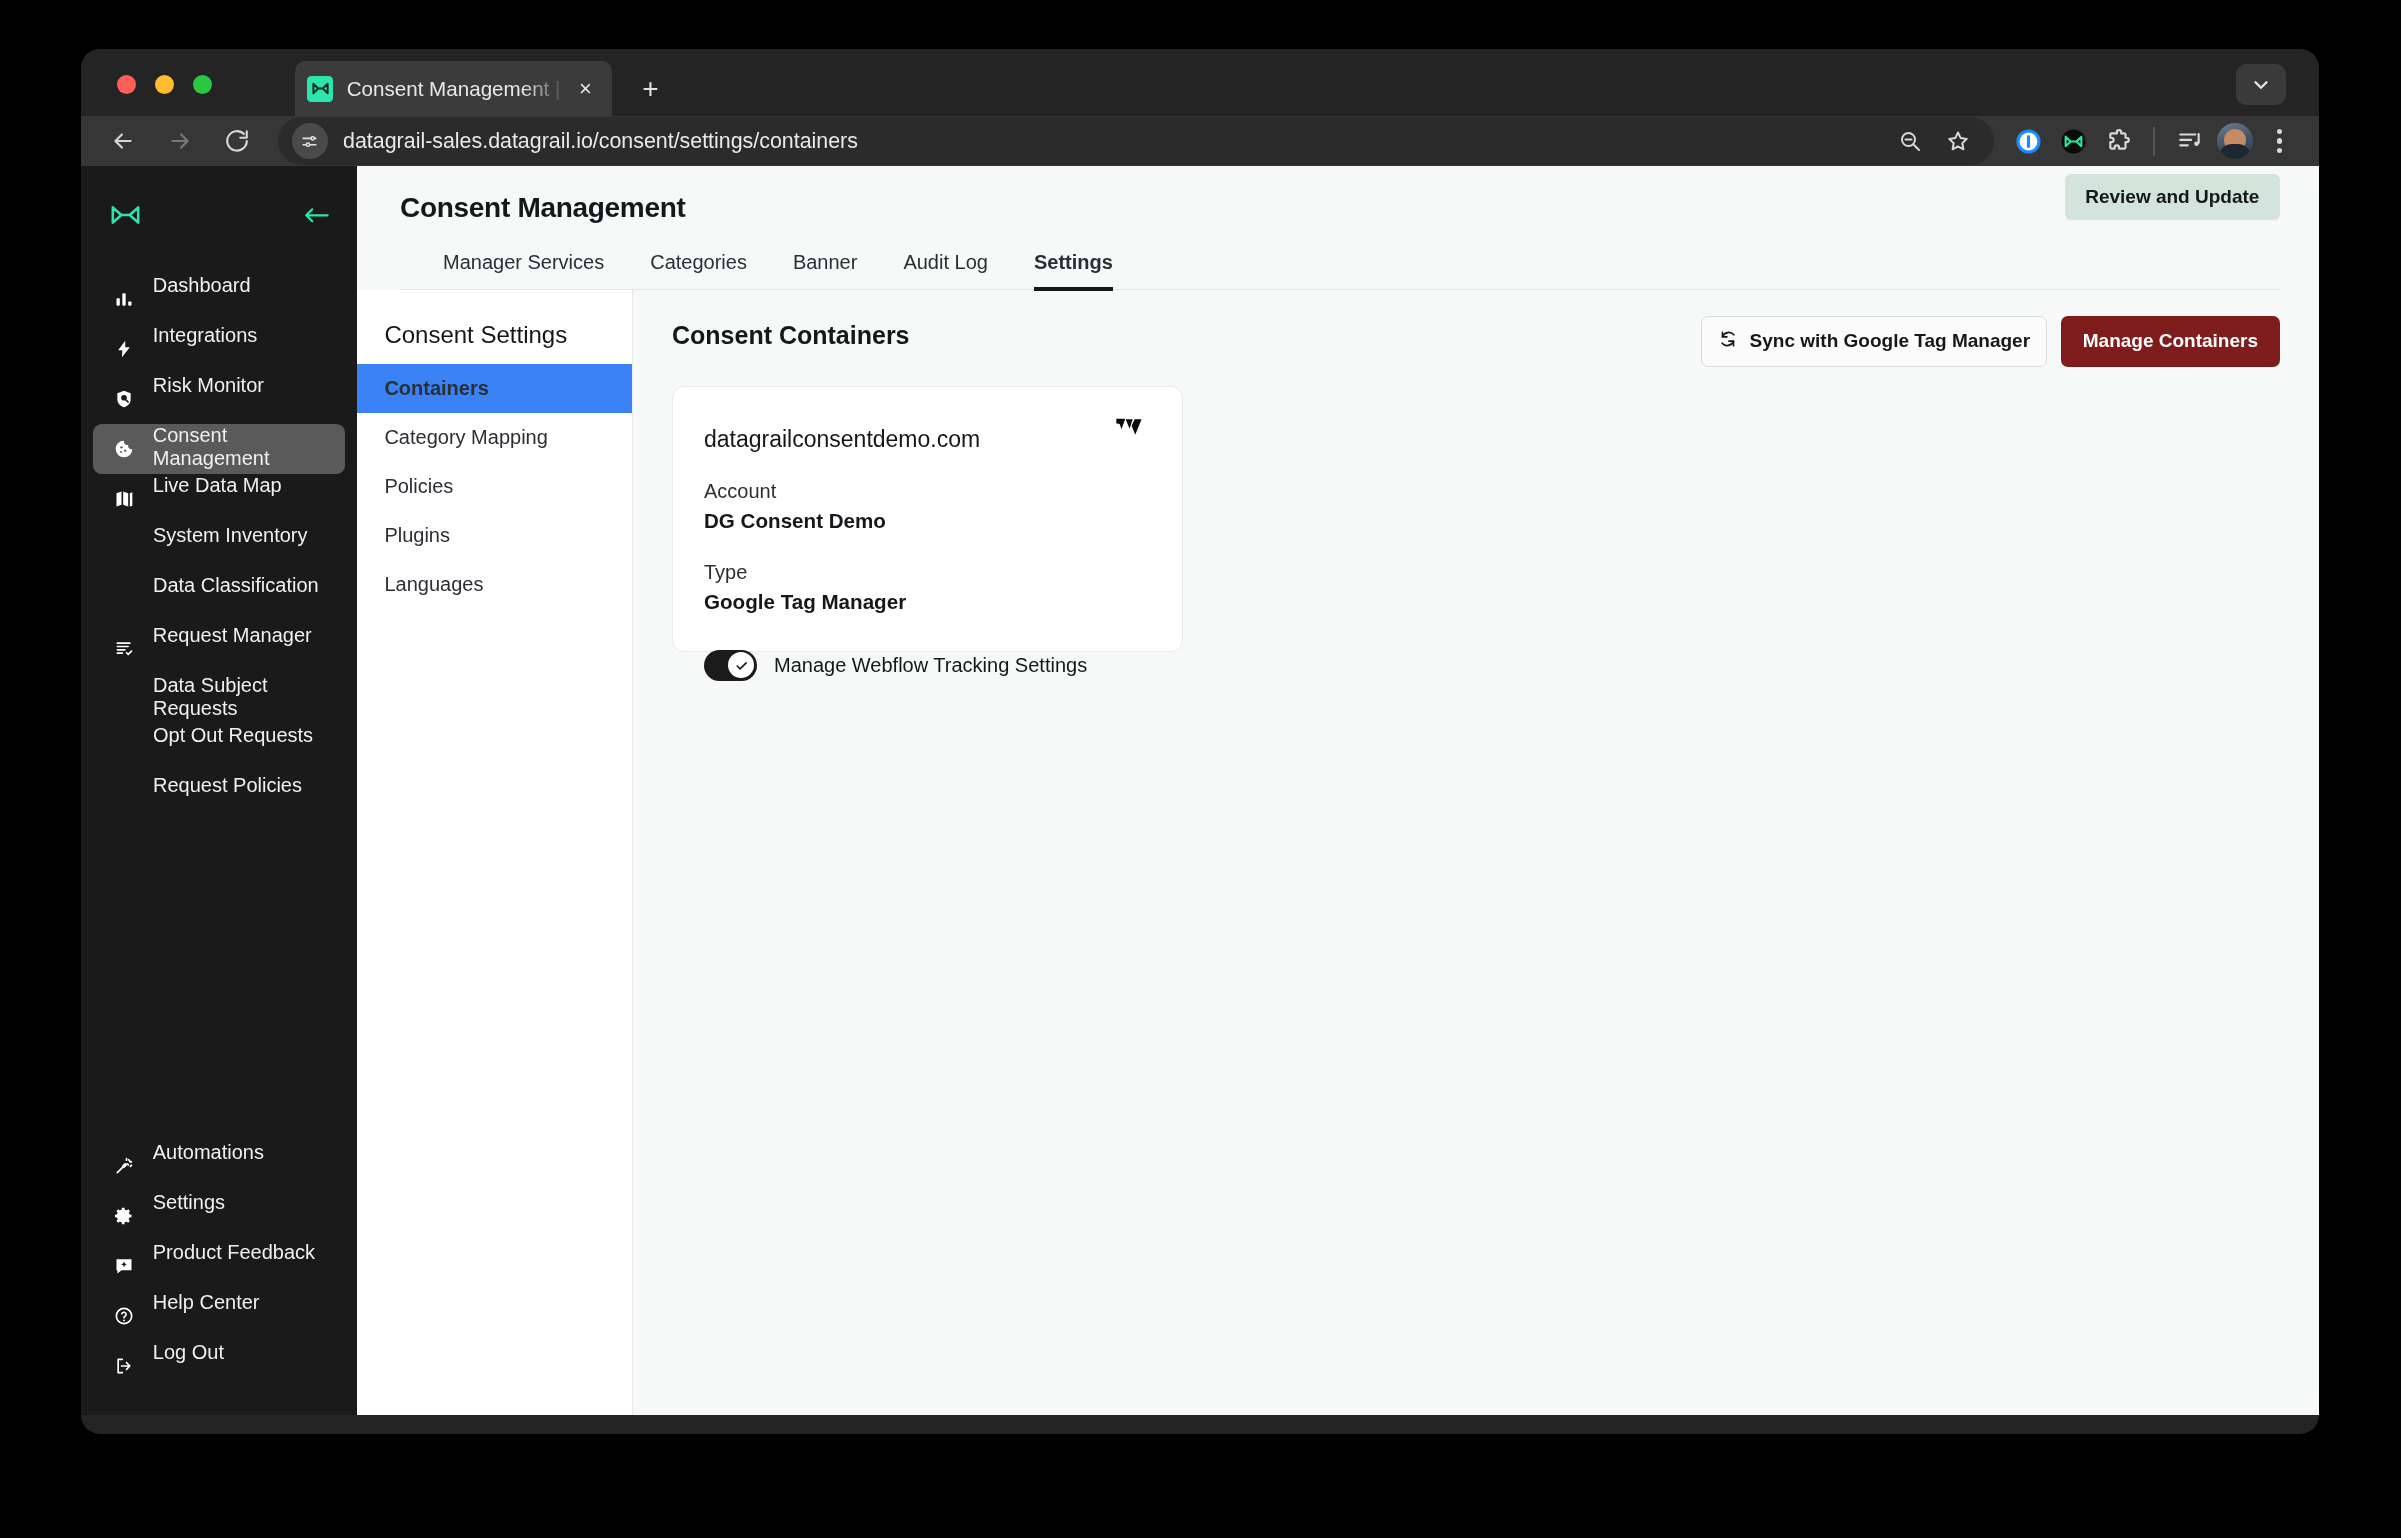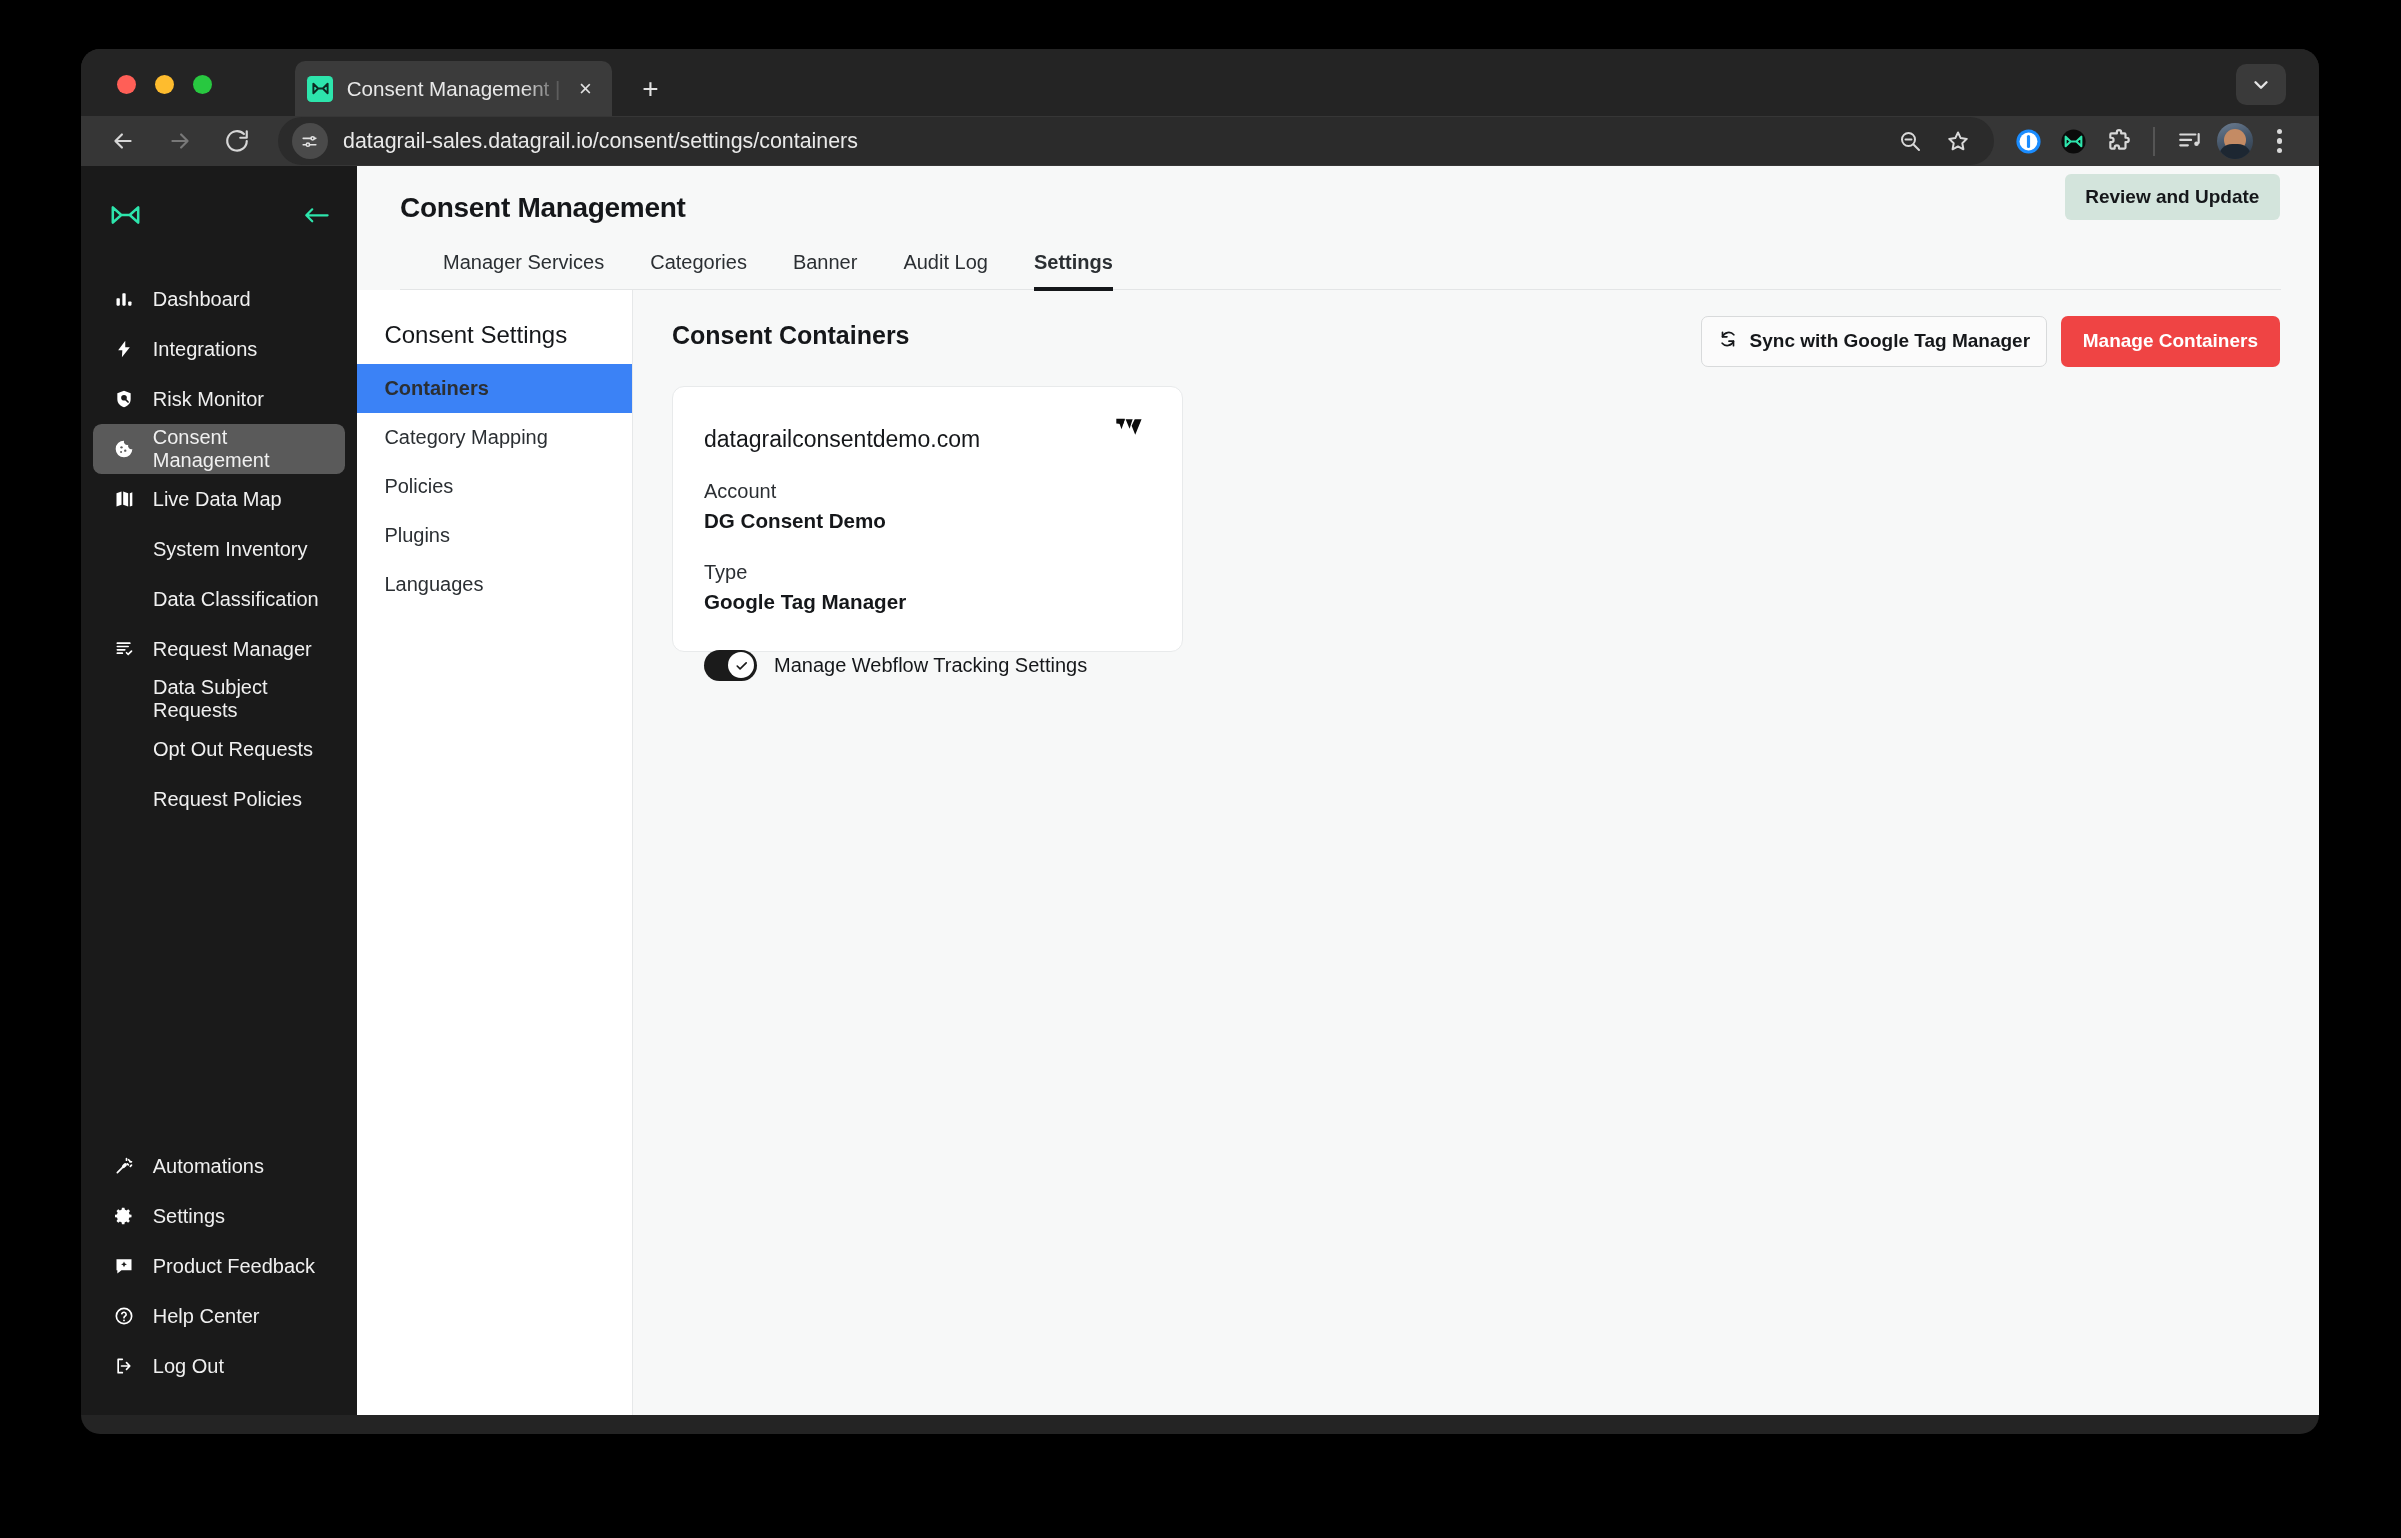--- a/index.html
+++ b/index.html
@@ -137,21 +137,21 @@
     background: #1a1a1a;
     padding: 24px 0 0 0;
     display: flex; flex-direction: column;
   }
   .sb-top {
     display: flex; align-items: center; justify-content: space-between;
     padding: 5.1px 26px 0 29px; height: 48px;
   }
   .sb-nav { margin-top: 36px; }
   .sb-item {
-    display: flex; align-items: center;
+    display: flex; 
     height: 50px; margin: 0 12px; padding-left: 17px;
     border-radius: 8.6px;
     color: #f0f0f0; font-size: 20px;
   }
   .sb-item.active { background: #5a5a5a; }
   .sb-ico {
     width: 27.4px; flex: none; display: flex; align-items: center; justify-content: center;
     margin-right: 15.4px; color: #fff;
   }
   .sb-item.sub { padding-left: 60px; }
@@ -206,21 +206,21 @@
   .panel-title { font-size: 25px; font-weight: 700; color: #15171a; }
   .panel-actions { position: absolute; right: 39px; top: 26px; display: flex; gap: 13.7px; }
   .btn-outline {
     display: flex; align-items: center; gap: 12px;
     background: #fbfbfb; color: #15171a;
     border: 1.7px solid #d8dadb; border-radius: 6.9px;
     font-size: 19px; font-weight: 700;
     padding: 12px 16px; cursor: pointer;
   }
   .btn-dark {
-    background: #ef4444; color: #fff; border: none; border-radius: 6.9px;
+    background: #7f1d1d; color: #fff; border: none; border-radius: 6.9px;
     font-size: 19px; font-weight: 700;
     padding: 13.7px 22px; cursor: pointer;
   }
 
   .card {
     margin-top: 36px;
     width: 511px; height: 266px;
     background: #fff;
     border: 1.7px solid #e8eaeb;
     border-radius: 12px;

